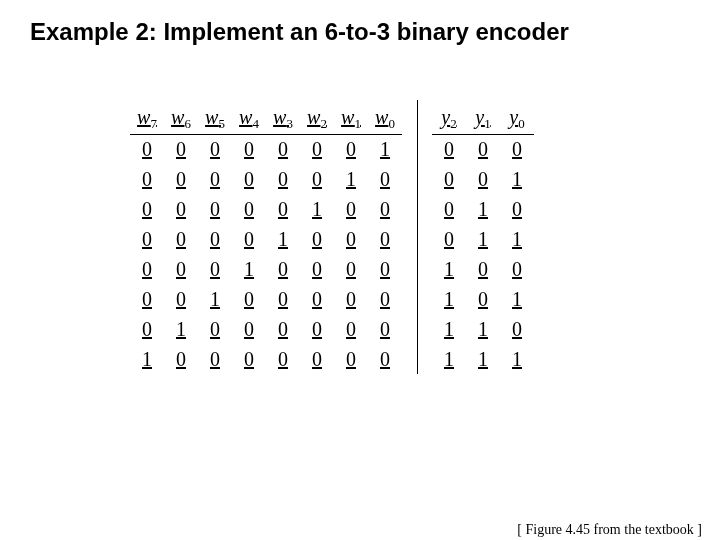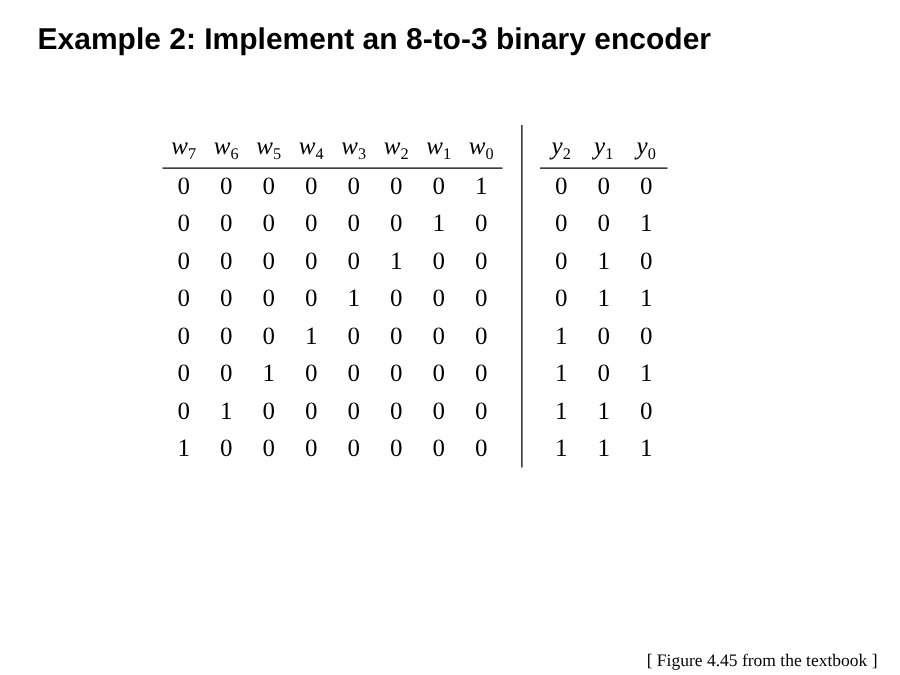--- a/index.html
+++ b/index.html
@@ -23,20 +23,21 @@
     font-size: 24px;
     font-weight: bold;
   }
   .table-wrap {
     position: absolute;
     top: 100px;
     left: 130px;
   }
   table {
     border-collapse: collapse;
+    text-decoration: underline;
   }
   td {
     width: 34px;
     height: 30px;
     text-align: center;
     vertical-align: middle;
     font-family: "Times New Roman", Times, serif;
     font-size: 20px;
     padding: 0;
   }
@@ -68,21 +69,21 @@
     bottom: 2px;
     font-family: "Times New Roman", Times, serif;
     font-size: 14px;
   }
 </style>
 </head>
 <body>
 
 <div class="page">
 
-  <div class="title">Example 2: Implement an 8-to-3 binary encoder</div>
+  <div class="title">Example 2: Implement an 6-to-3 binary encoder</div>
 
   <div class="table-wrap">
     <table>
       <tbody>
           <tr class="header">
         <td><span>w</span><sub>7</sub></td>
         <td><span>w</span><sub>6</sub></td>
         <td><span>w</span><sub>5</sub></td>
         <td><span>w</span><sub>4</sub></td>
         <td><span>w</span><sub>3</sub></td>

